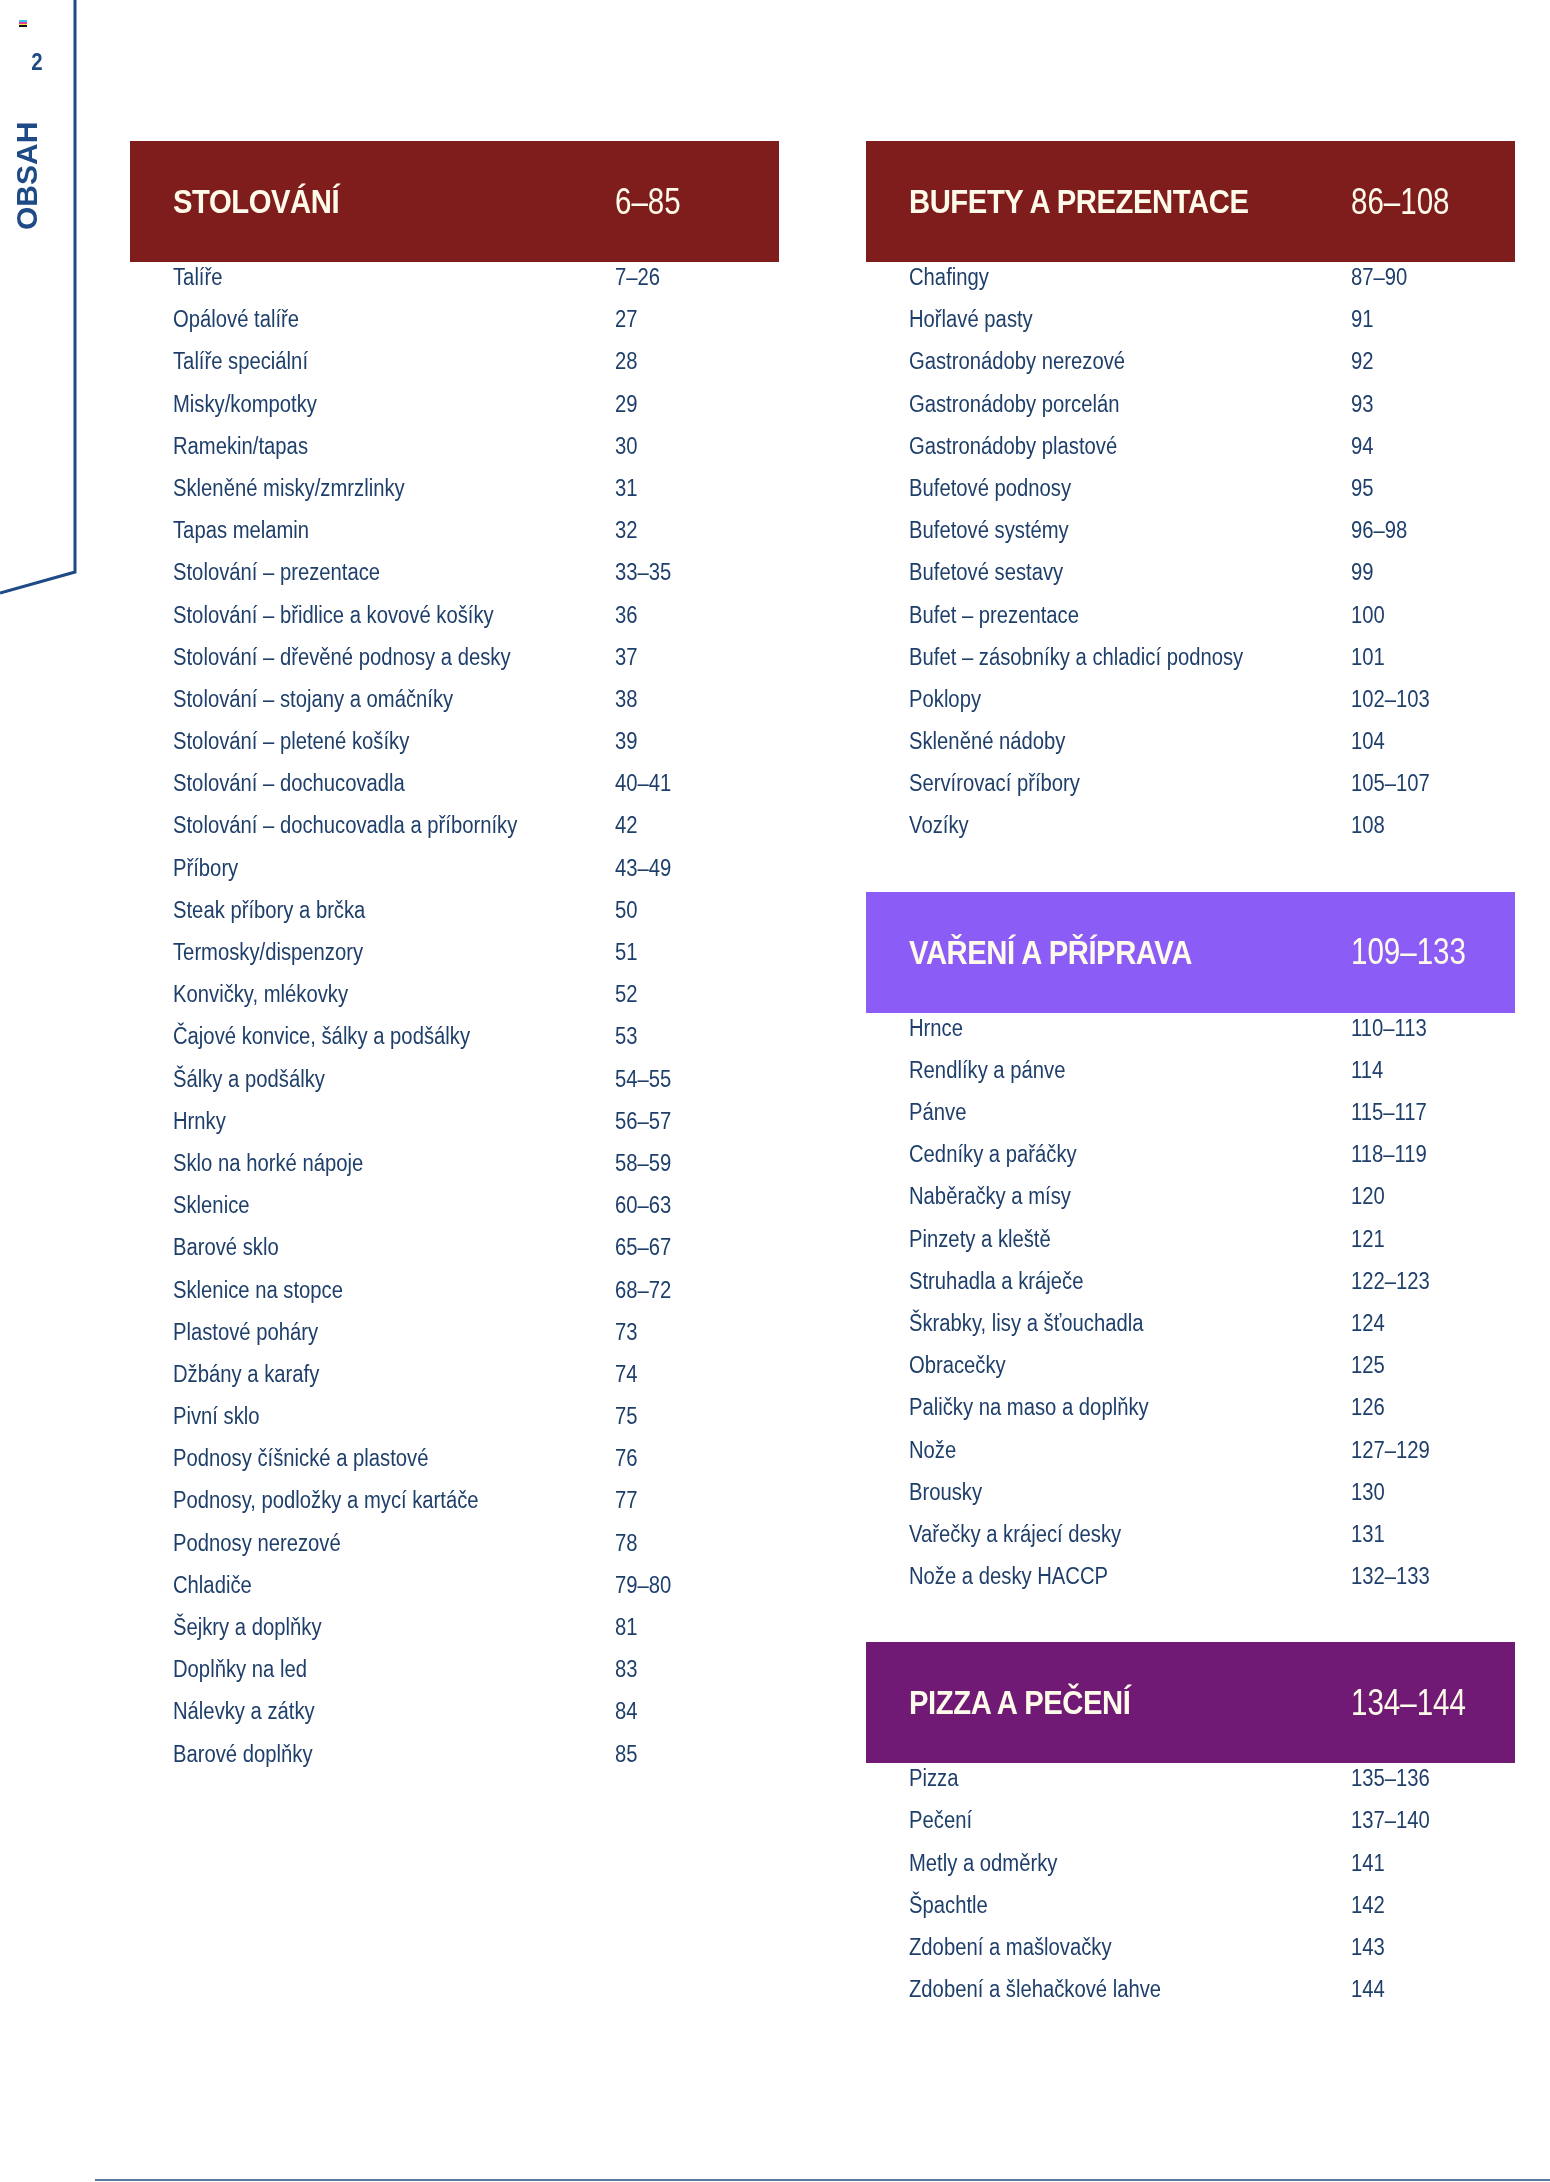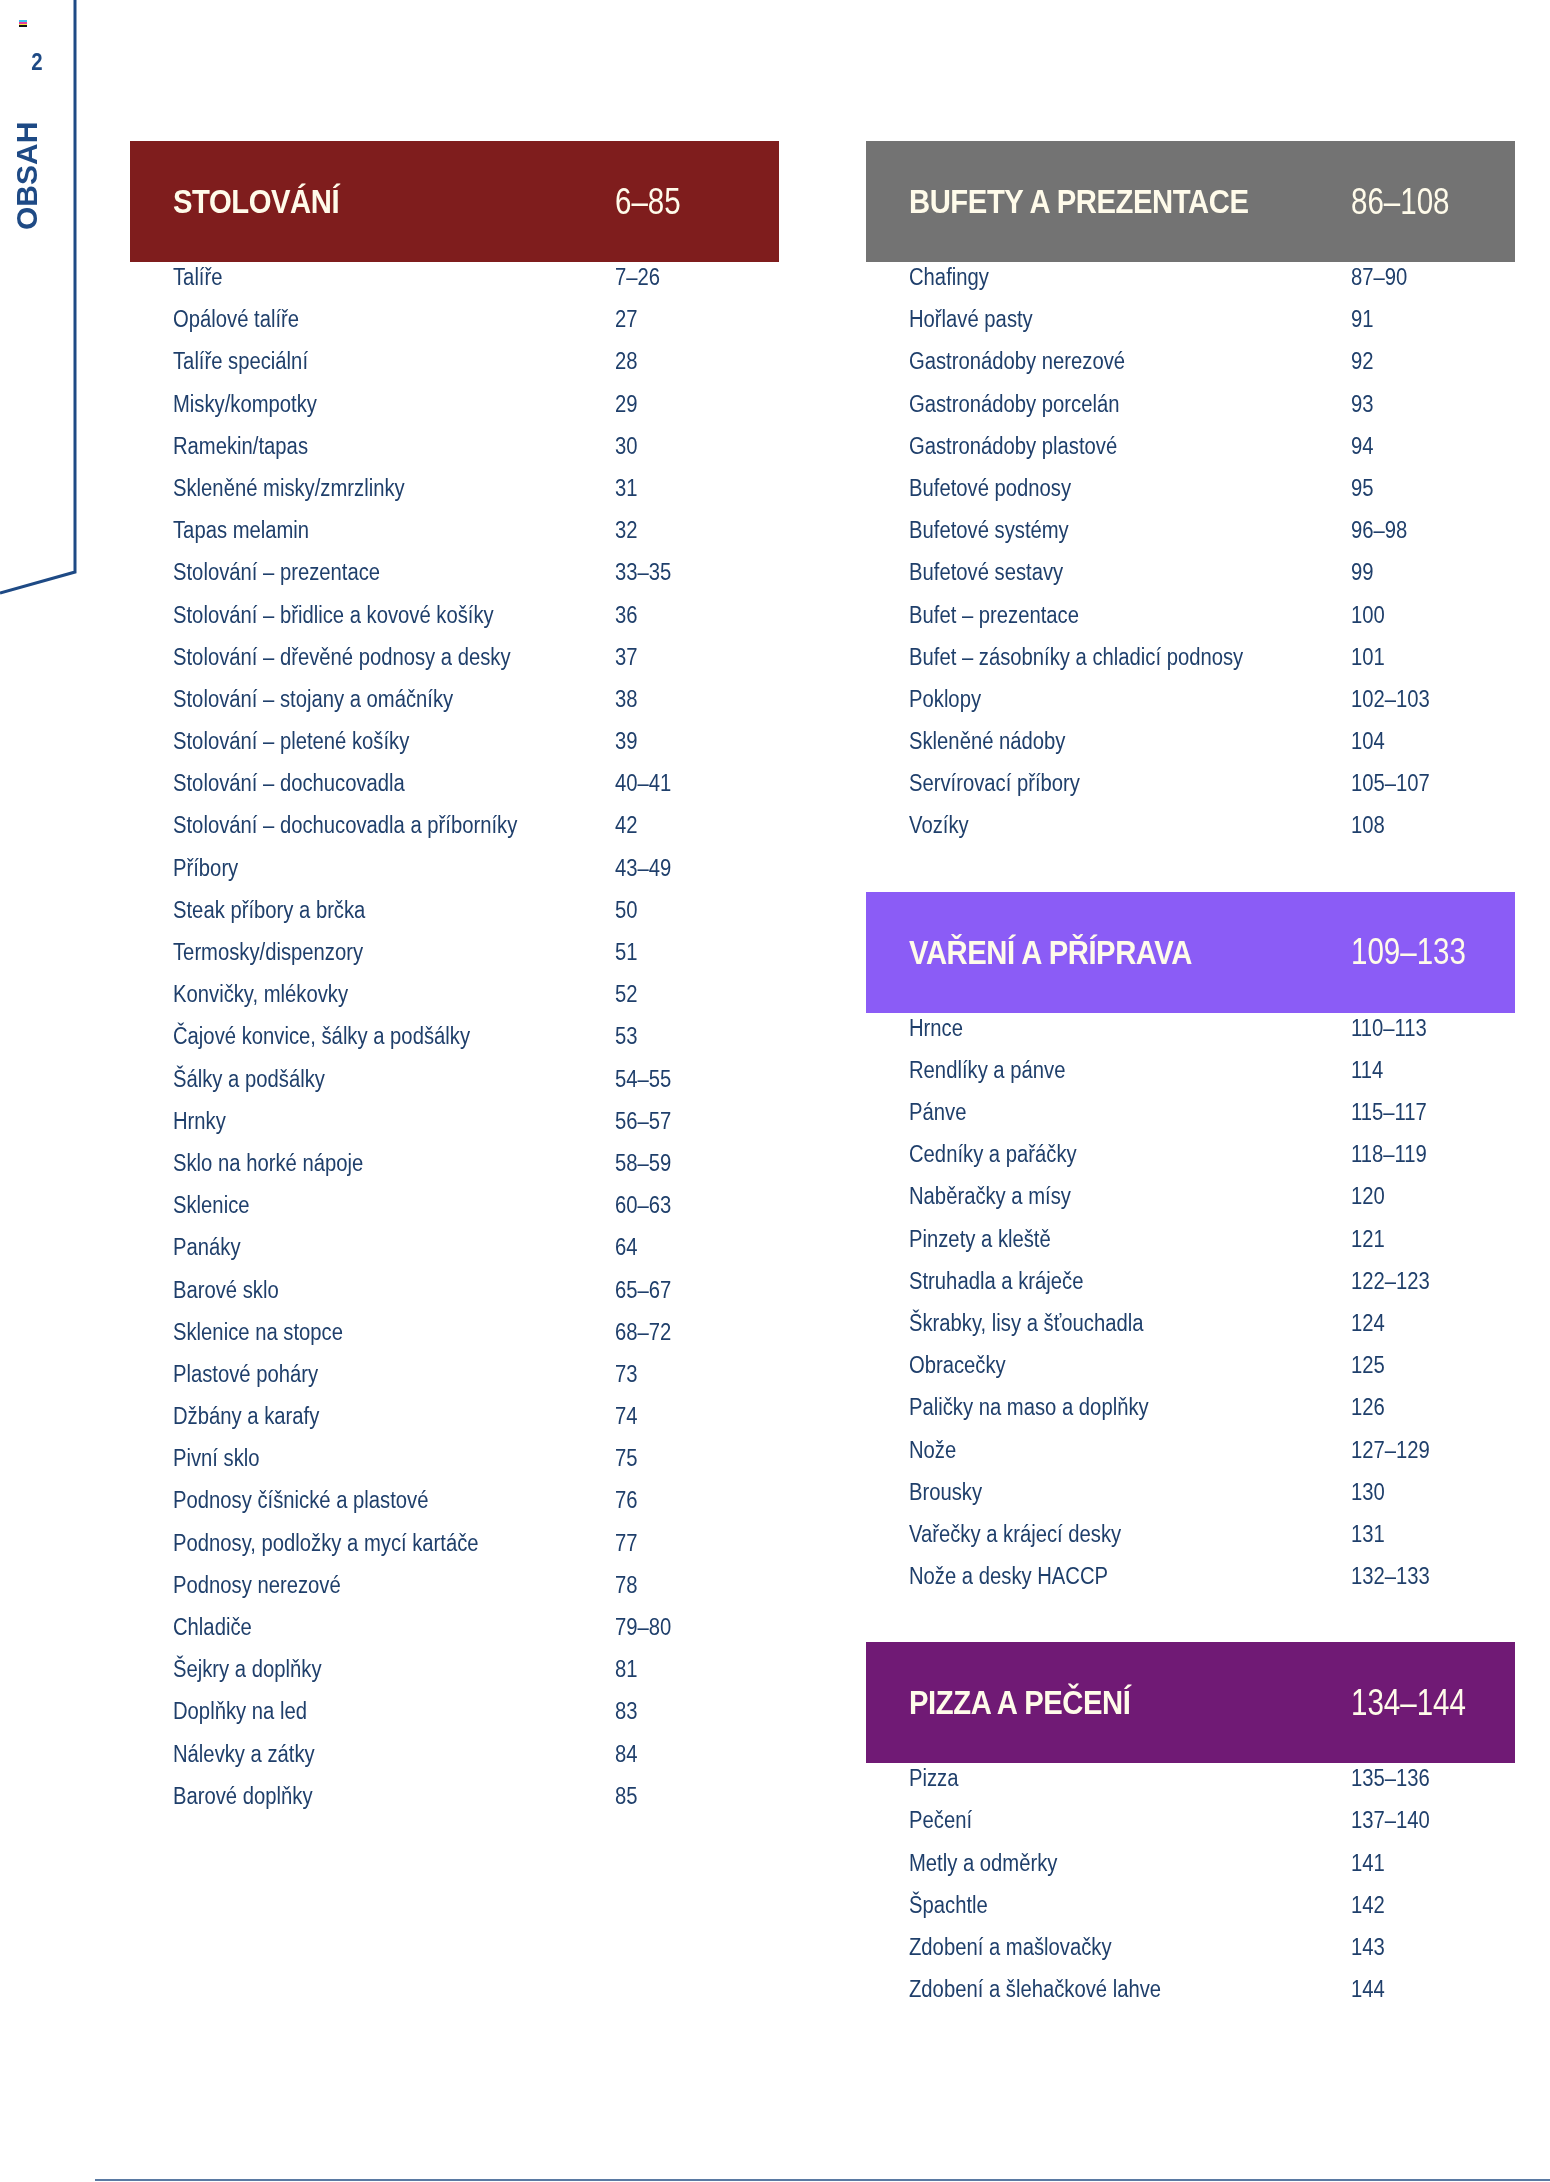--- a/index.html
+++ b/index.html
@@ -165,24 +165,20 @@
         </div>
         <div class="entry">
           <span class="entry-label">Sklo na horké nápoje</span>
           <span class="entry-pages">58–59</span>
         </div>
         <div class="entry">
           <span class="entry-label">Sklenice</span>
           <span class="entry-pages">60–63</span>
         </div>
         <div class="entry">
-          <span class="entry-label">Panáky</span>
-          <span class="entry-pages">64</span>
-        </div>
-        <div class="entry">
           <span class="entry-label">Barové sklo</span>
           <span class="entry-pages">65–67</span>
         </div>
         <div class="entry">
           <span class="entry-label">Sklenice na stopce</span>
           <span class="entry-pages">68–72</span>
         </div>
         <div class="entry">
           <span class="entry-label">Plastové poháry</span>
           <span class="entry-pages">73</span>
@@ -226,21 +222,21 @@
         <div class="entry">
           <span class="entry-label">Barové doplňky</span>
           <span class="entry-pages">85</span>
         </div>
       </div>
   </div>
 </div>
 
 <div class="column col-right">
   <div class="section">
-    <div class="section-header" style="background:#737373">
+    <div class="section-header" style="background:#7f1d1d">
       <span class="section-title">BUFETY A PREZENTACE</span>
       <span class="section-range">86–108</span>
     </div>
     <div class="entries" id="list-1">
         <div class="entry">
           <span class="entry-label">Chafingy</span>
           <span class="entry-pages">87–90</span>
         </div>
         <div class="entry">
           <span class="entry-label">Hořlavé pasty</span>

